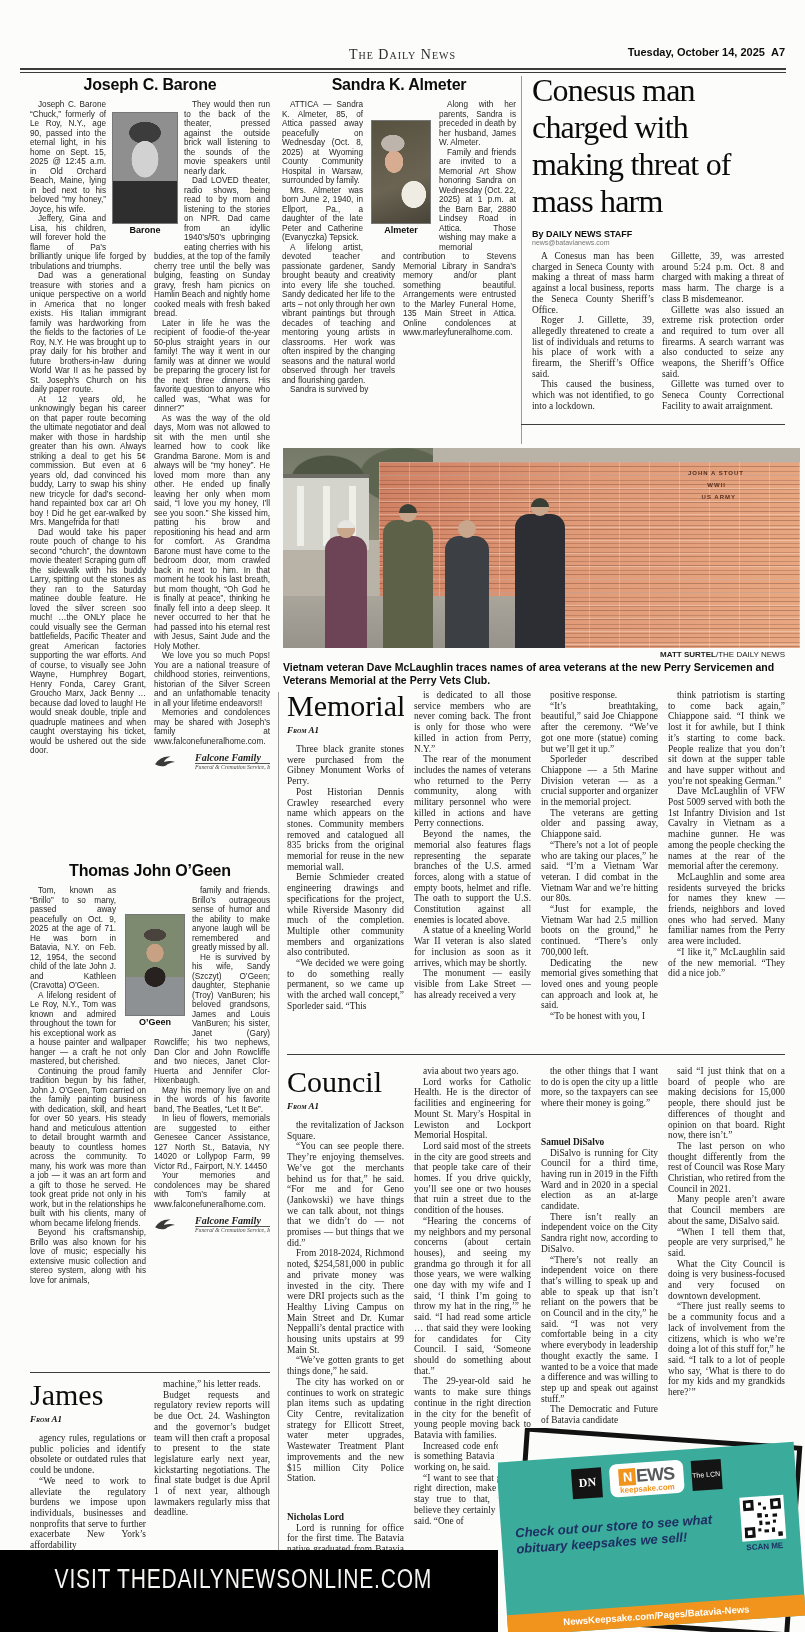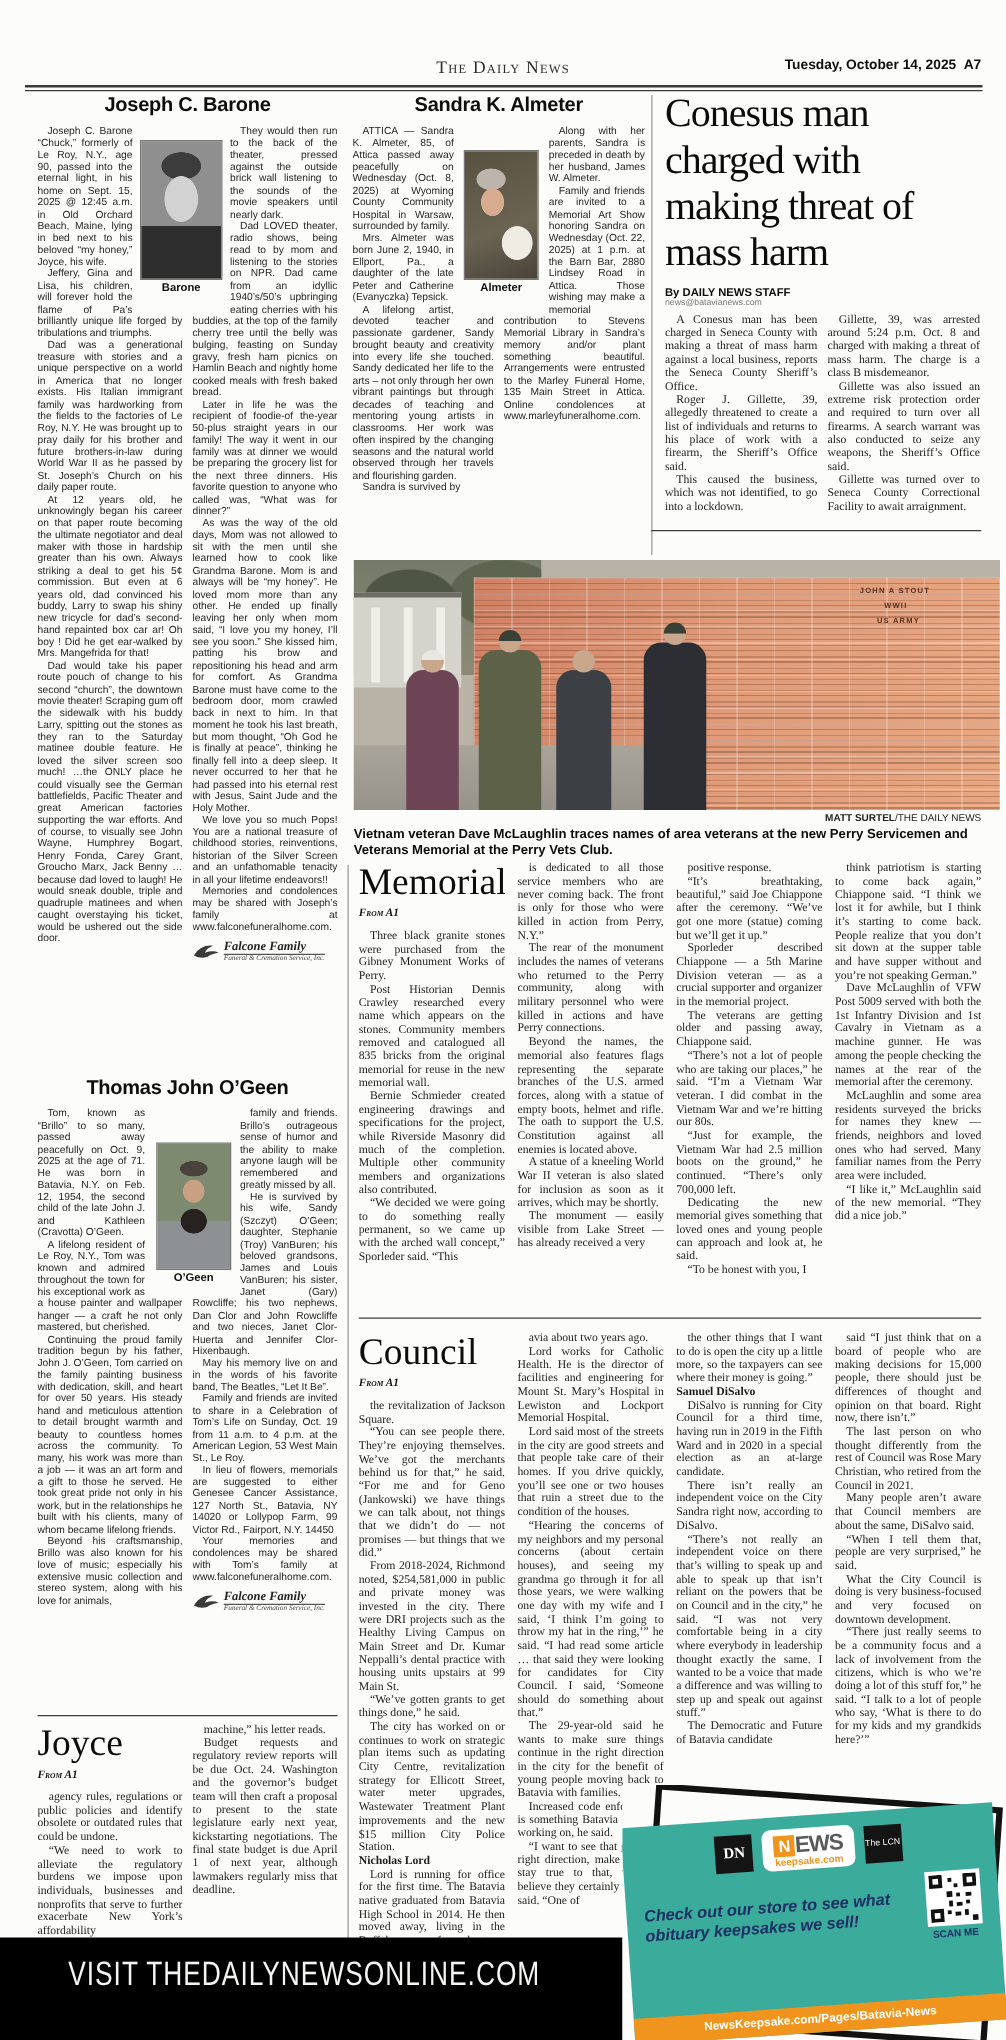--- a/index.html
+++ b/index.html
@@ -51,34 +51,34 @@
   #ogeen{left:30px;top:862px;width:240px;height:502px;}
   #ogeen .sp-r{width:26px;height:122px;margin:28px 0 2px 4px;}
   #ogeen .sp-l{width:34px;height:122px;margin:28px 4px 2px 0;}
   #ogeen .inset{left:95px;top:52px;width:60px;}
   #ogeen .ph{height:102px;background:
       radial-gradient(ellipse 17px 16px at 50% 62%,#272220 60%,transparent 63%),
       radial-gradient(ellipse 14px 15px at 50% 38%,#c8a083 60%,transparent 63%),
       radial-gradient(ellipse 18px 10px at 50% 20%,#4a423c 60%,transparent 63%),
       linear-gradient(180deg,#7d8a70 0 62px,#8d9194 62px);}
   
-  .falcone{margin-top:6px;display:flex;align-items:center;gap:3px;}
+  .falcone{margin-top:6px;display:flex;align-items:center;gap:19px;}
   .falcone .dove{flex:0 0 22px;}
   .falcone-name{font-family:"Liberation Serif",serif;font-style:italic;font-weight:bold;font-size:10px;
                 color:#222;border-bottom:1px solid #555;white-space:nowrap;}
   .falcone-tag{font-family:"Liberation Serif",serif;font-style:italic;font-size:5.8px;color:#444;white-space:nowrap;}
   
   #conesus{left:532px;top:72px;width:253px;height:352px;}
   .news-head{font-family:"Liberation Serif",serif;font-weight:normal;font-size:32px;line-height:37px;
              color:#0b0b0b;margin:0 0 9px;letter-spacing:-0.8px;}
   .byline{font-size:9px;font-weight:bold;color:#0d0d0d;}
   .byline-email{font-size:7px;color:#777;margin-bottom:5px;}
   .news .col{width:122px;}
   .news p{margin:0;font-family:"Liberation Serif",serif;font-size:9.4px;line-height:10.7px;text-indent:9px;color:#1b1b1b;}
-  .news p.subhead{font-weight:bold;text-indent:0;}
+  .news p.subhead{font-weight:bold;text-indent:0;margin-top:28px;}
   #vrule-conesus{left:521px;top:76px;height:368px;}
   #hrule-conesus{left:521px;top:424px;width:264px;}
   
   #mainphoto{left:283px;top:448px;width:517px;height:200px;overflow:hidden;background:#b9b2a6;}
   .ph-trees{position:absolute;left:0;top:0;width:150px;height:92px;
             background:radial-gradient(ellipse 60px 40px at 30% 35%,#4e5643 60%,transparent 63%),
                        radial-gradient(ellipse 70px 45px at 80% 30%,#5d6450 60%,transparent 63%),
                        linear-gradient(180deg,#757a68,#8c8a77);}
   .ph-house{position:absolute;left:0;top:26px;width:86px;height:72px;background:#d4d4cc;border-top:4px solid #6d6d66;}
   .ph-house:before{content:"";position:absolute;left:14px;top:8px;width:7px;height:60px;background:#efefe9;box-shadow:26px 0 #efefe9,52px 0 #efefe9;}
@@ -306,21 +306,20 @@
             <p>Continuing the proud family tradition begun by his father, John J. O’Geen, Tom carried on the family painting business with dedication, skill, and heart for over 50 years. His steady hand and meticulous attention to detail brought warmth and beauty to countless homes across the community. To many, his work was more than a job — it was an art form and a gift to those he served. He took great pride not only in his work, but in the relationships he built with his clients, many of whom became lifelong friends.</p>
             <p>Beyond his craftsmanship, Brillo was also known for his love of music; especially his extensive music collection and stereo system, along with his love for animals,</p>
           </div>
       </div>
       <div class="col">
         <div class="paras">
           <div class="sp sp-l"></div>
         <p>family and friends. Brillo’s outrageous sense of humor and the ability to make anyone laugh will be remembered and greatly missed by all.</p>
             <p>He is survived by his wife, Sandy (Szczyt) O’Geen; daughter, Stephanie (Troy) VanBuren; his beloved grandsons, James and Louis VanBuren; his sister, Janet (Gary) Rowcliffe; his two nephews, Dan Clor and John Rowcliffe and two nieces, Janet Clor-Huerta and Jennifer Clor- Hixenbaugh.</p>
             <p>May his memory live on and in the words of his favorite band, The Beatles, “Let It Be”.</p>
-            <p>Family and friends are invited to share in a Celebration of Tom’s Life on Sunday, Oct. 19 from 11 a.m. to 4 p.m. at the American Legion, 53 West Main St., Le Roy.</p>
             <p>In lieu of flowers, memorials are suggested to either Genesee Cancer Assistance, 127 North St., Batavia, NY 14020 or Lollypop Farm, 99 Victor Rd., Fairport, N.Y. 14450</p>
             <p>Your memories and condolences may be shared with Tom’s family at www.falconefuneralhome.com.</p>
           </div>
         <div class="falcone">
           <svg class="dove" viewBox="0 0 40 24" width="22" height="16">
               <path d="M2 18 Q12 2 30 4 Q20 8 18 14 Q30 10 38 14 Q26 16 22 20 Q12 24 2 18Z" fill="#3a3a3a"></path>
             </svg>
           <div>
             <div class="falcone-name">Falcone Family</div>
             <div class="falcone-tag">Funeral &amp; Cremation Service, Inc.</div>
@@ -373,21 +372,21 @@
           <p>“When I tell them that, people are very surprised,” he said.</p>
           <p>What the City Council is doing is very business-focused and very focused on downtown development.</p>
           <p>“There just really seems to be a community focus and a lack of involvement from the citizens, which is who we’re doing a lot of this stuff for,” he said. “I talk to a lot of people who say, ‘What is there to do for my kids and my grandkids here?’”</p>
         </div>
     </div>
   </section>
 
   <section class="abs news" id="budget">
     <div class="cols">
       <div class="col">
-        <h1 class="sec-head">Joyce</h1>
+        <h1 class="sec-head">James</h1>
         <div class="from-a1">From A1</div>
         <div class="paras">
             <p>agency rules, regulations or public policies and identify obsolete or outdated rules that could be undone.</p>
             <p>“We need to work to alleviate the regulatory burdens we impose upon individuals, businesses and nonprofits that serve to further exacerbate New York’s affordability</p>
           </div>
       </div>
       <div class="col paras">
           <p>machine,” his letter reads.</p>
           <p>Budget requests and regulatory review reports will be due Oct. 24. Washington and the governor’s budget team will then craft a proposal to present to the state legislature early next year, kickstarting negotiations. The final state budget is due April 1 of next year, although lawmakers regularly miss that deadline.</p>
         </div>

